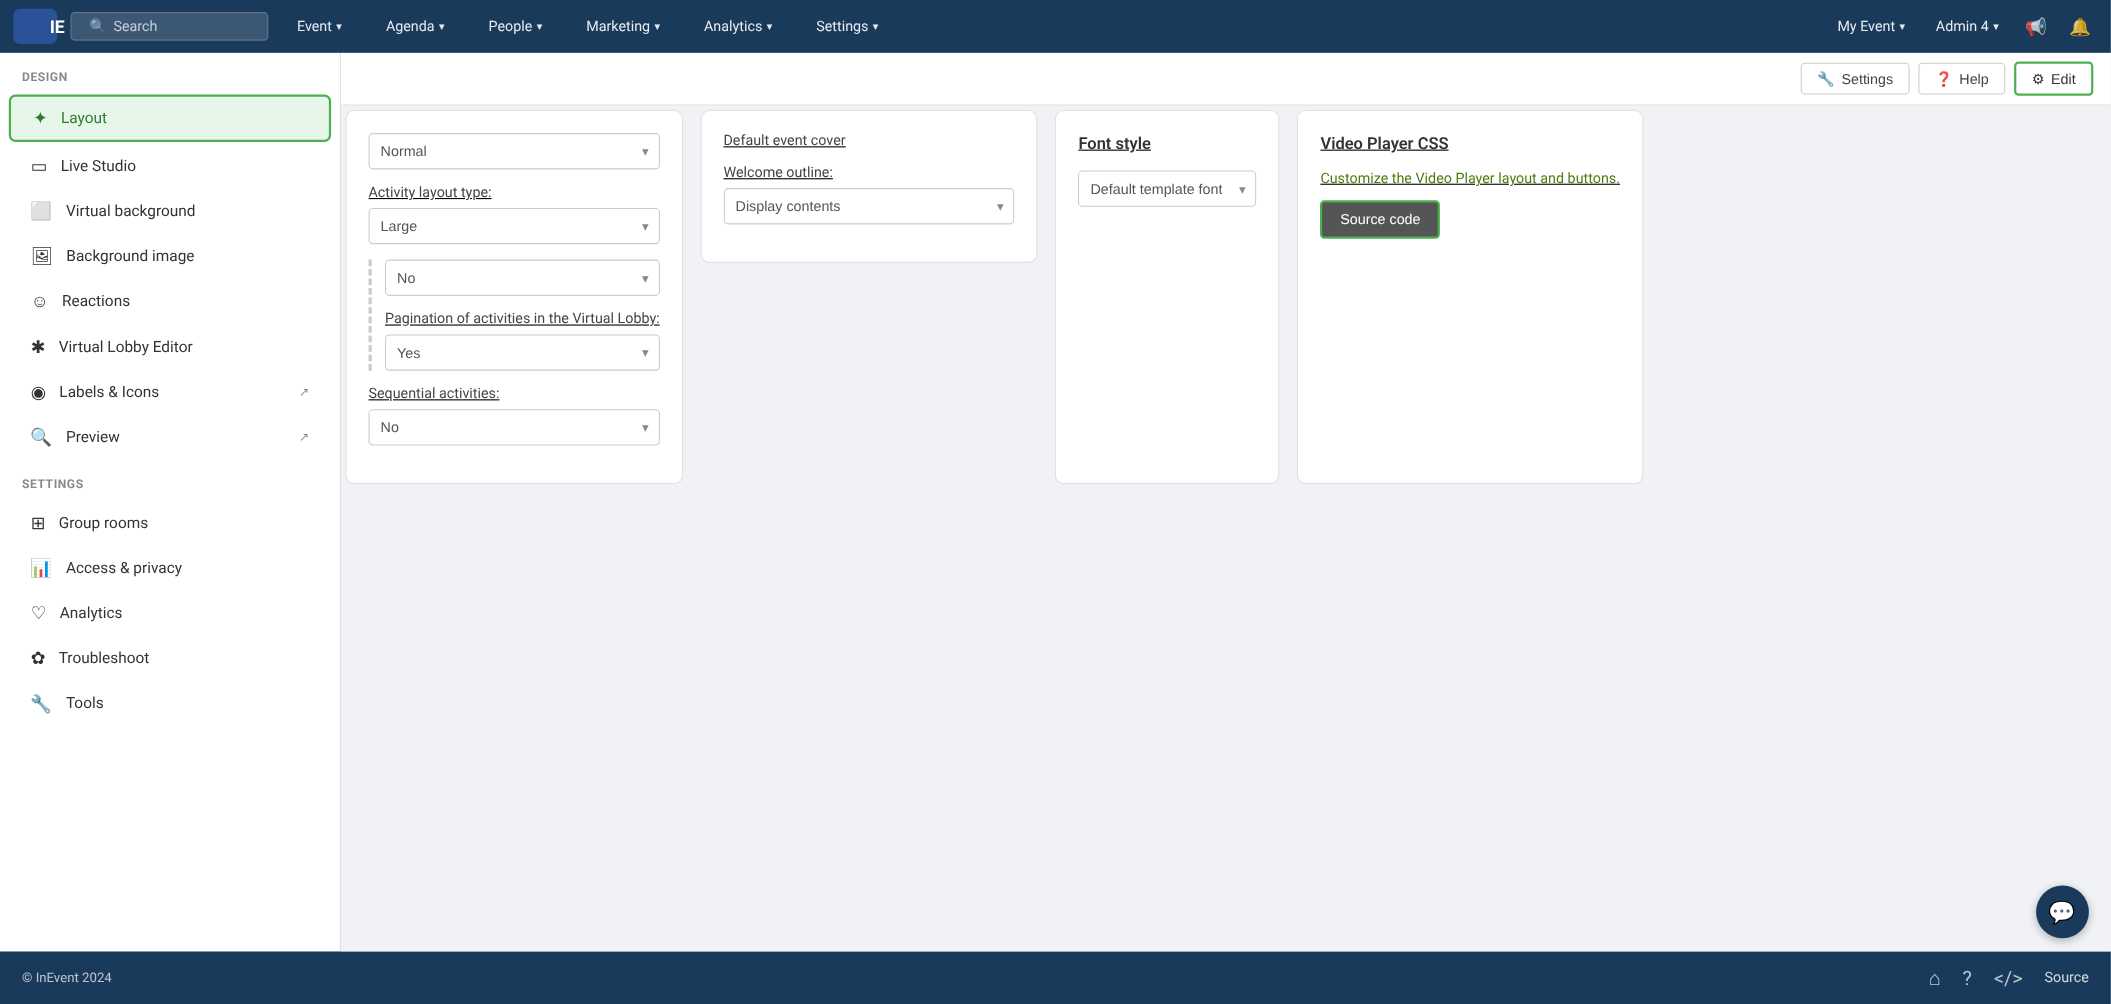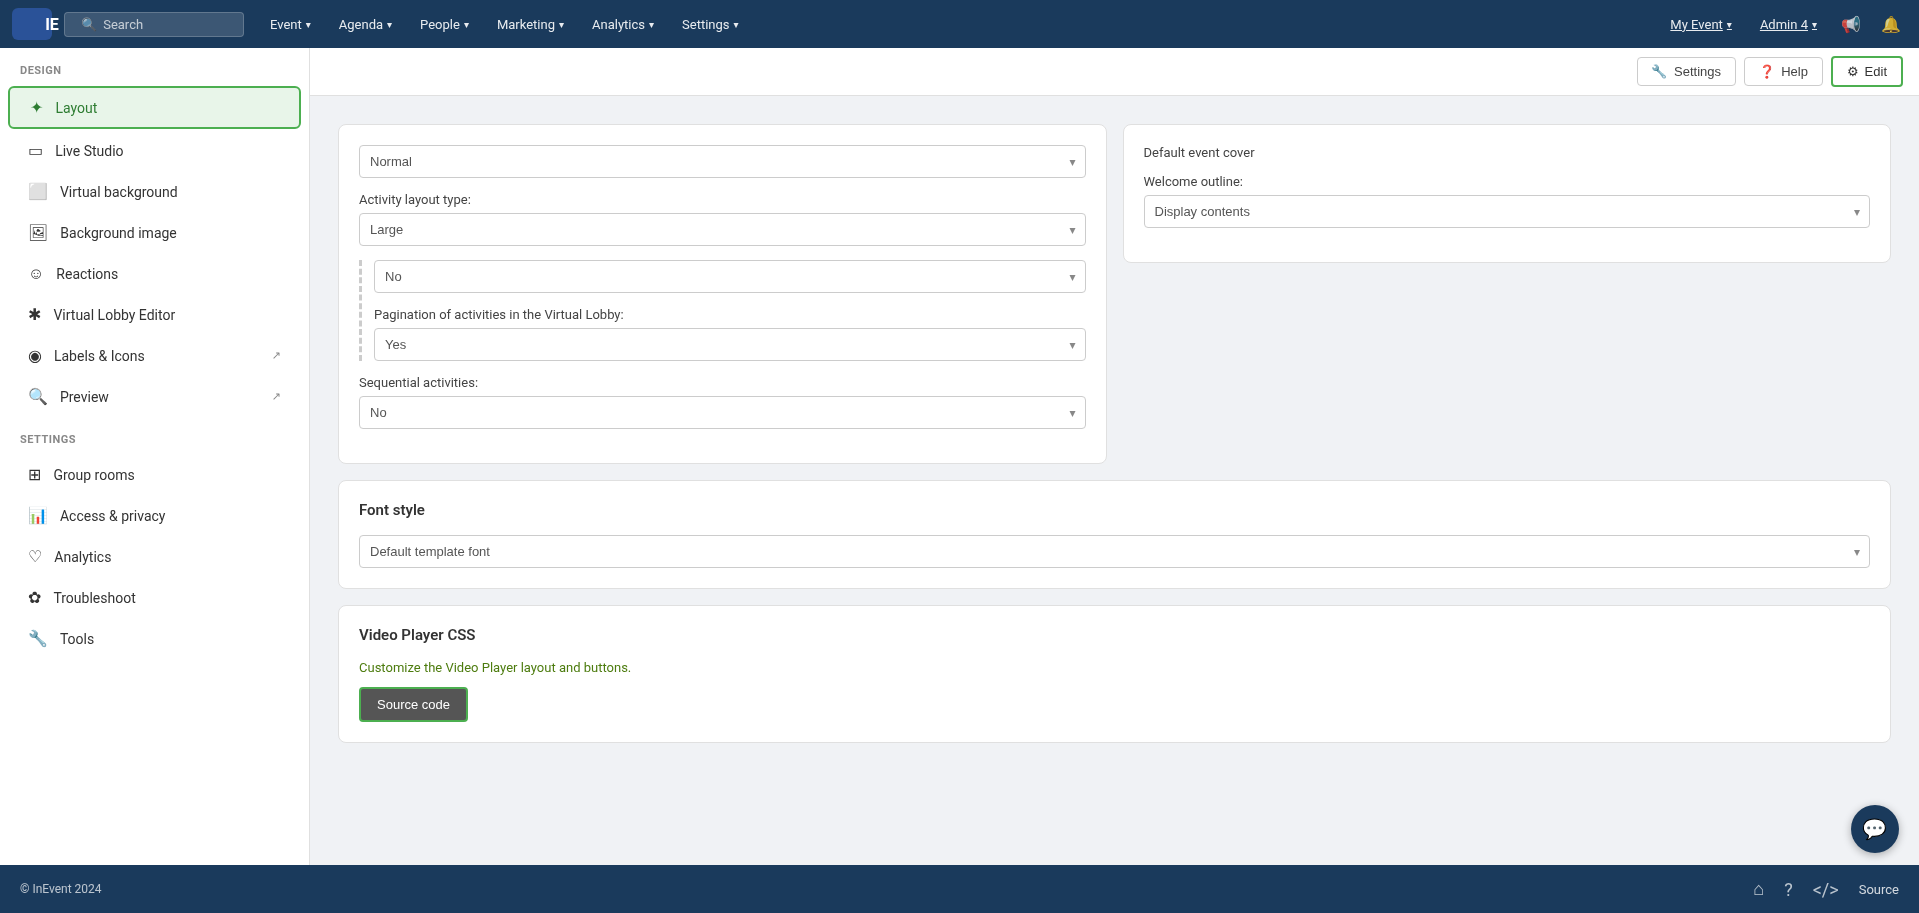--- a/index.html
+++ b/index.html
@@ -27,38 +27,38 @@
       border-radius: 4px;
       display: flex; align-items: center;
       padding: 4px 10px;
       width: 180px;
       margin-right: 16px;
       color: rgba(255,255,255,0.7);
       font-size: 13px;
       cursor: text;
     }
     .top-nav .search-box span { margin-left: 6px; }
-    .top-nav .nav-items { display: flex; align-items: center; gap: 8px; flex: 1; }
+    .top-nav .nav-items { display: flex; align-items: center; gap: 20px; flex: 1; }
     .top-nav .nav-item {
       color: rgba(255,255,255,0.9);
       padding: 6px 10px;
       border-radius: 4px;
       cursor: pointer;
       font-size: 13px;
       display: flex; align-items: center; gap: 4px;
       white-space: nowrap;
     }
     .top-nav .nav-right { display: flex; align-items: center; gap: 8px; margin-left: auto; }
     .top-nav .nav-right .user-btn {
       color: rgba(255,255,255,0.9);
       padding: 6px 10px;
       border-radius: 4px;
       cursor: pointer;
       font-size: 13px;
-      display: flex; align-items: center; gap: 4px; text-decoration: underline;
+      display: flex; align-items: center; gap: 4px;
     }
     .top-nav .nav-right .icon-btn {
       color: rgba(255,255,255,0.8);
       width: 32px; height: 32px;
       display: flex; align-items: center; justify-content: center;
       cursor: pointer; border-radius: 4px;
       font-size: 16px;
     }
 
     
@@ -132,24 +132,25 @@
       font-size: 13px;
       display: flex; align-items: center; gap: 6px;
       color: #444;
     }
     .toolbar-btn.edit-btn {
       border: 2px solid #4caf50;
       color: #333;
     }
 
     .content-inner {
-      padding: 28px;
-      display: flex;
-      flex-direction: column;
+      padding: 4px;
+      display: flex;
+      flex-direction: row;
       gap: 16px;
+      text-decoration: underline;
     }
 
     
     .card {
       background: white;
       border-radius: 8px;
       padding: 20px;
       border: 1px solid #e0e0e0;
     }
     .card-title {

